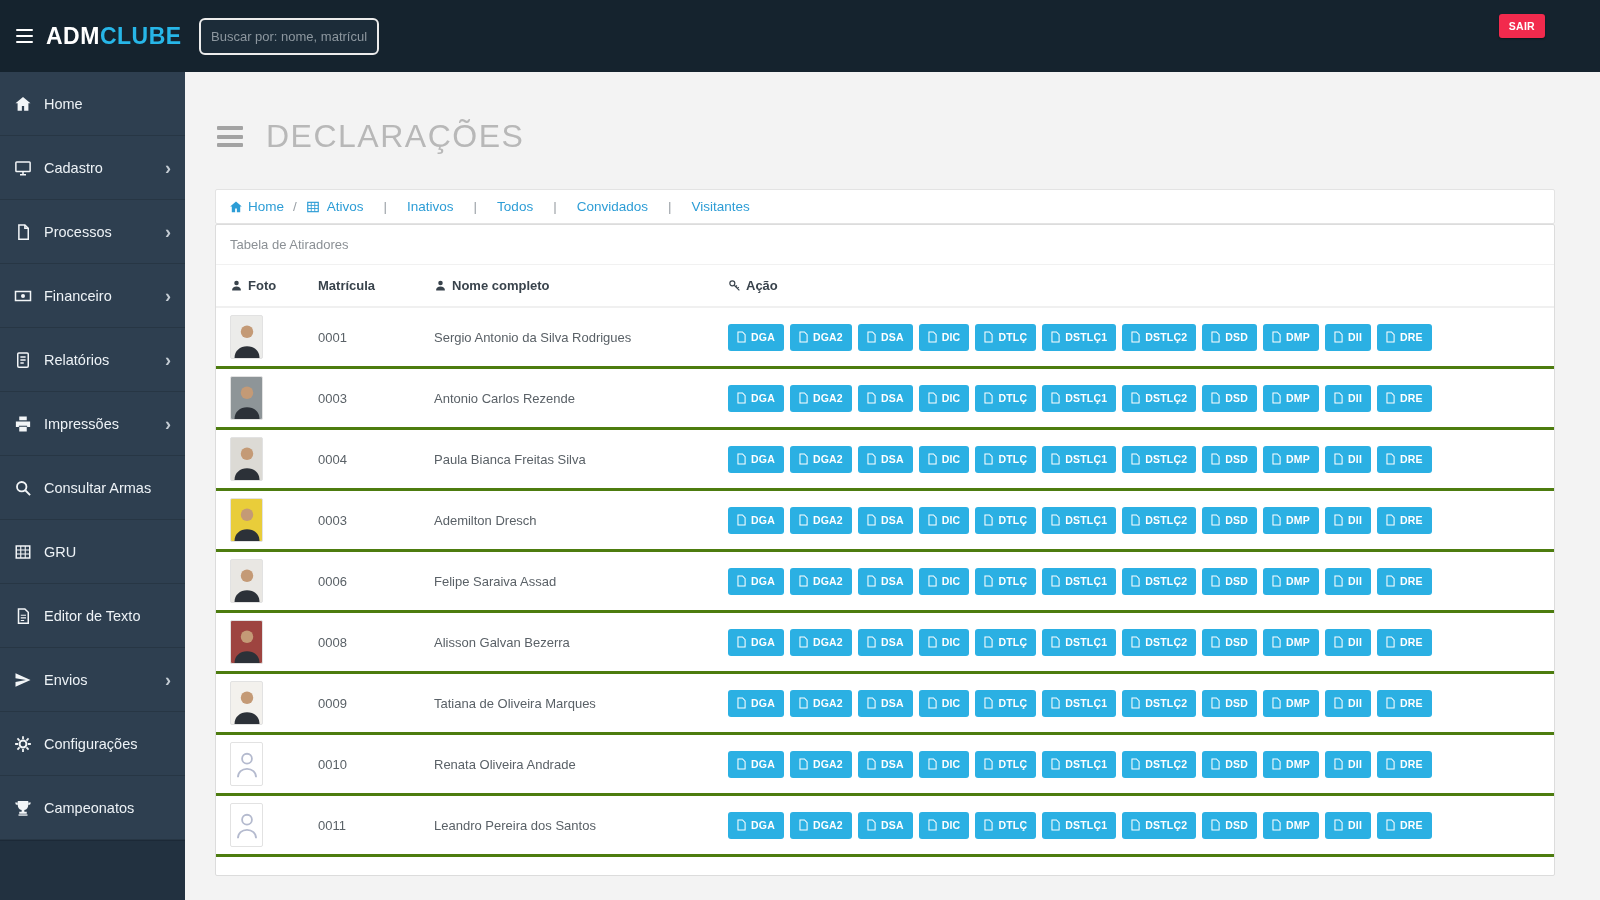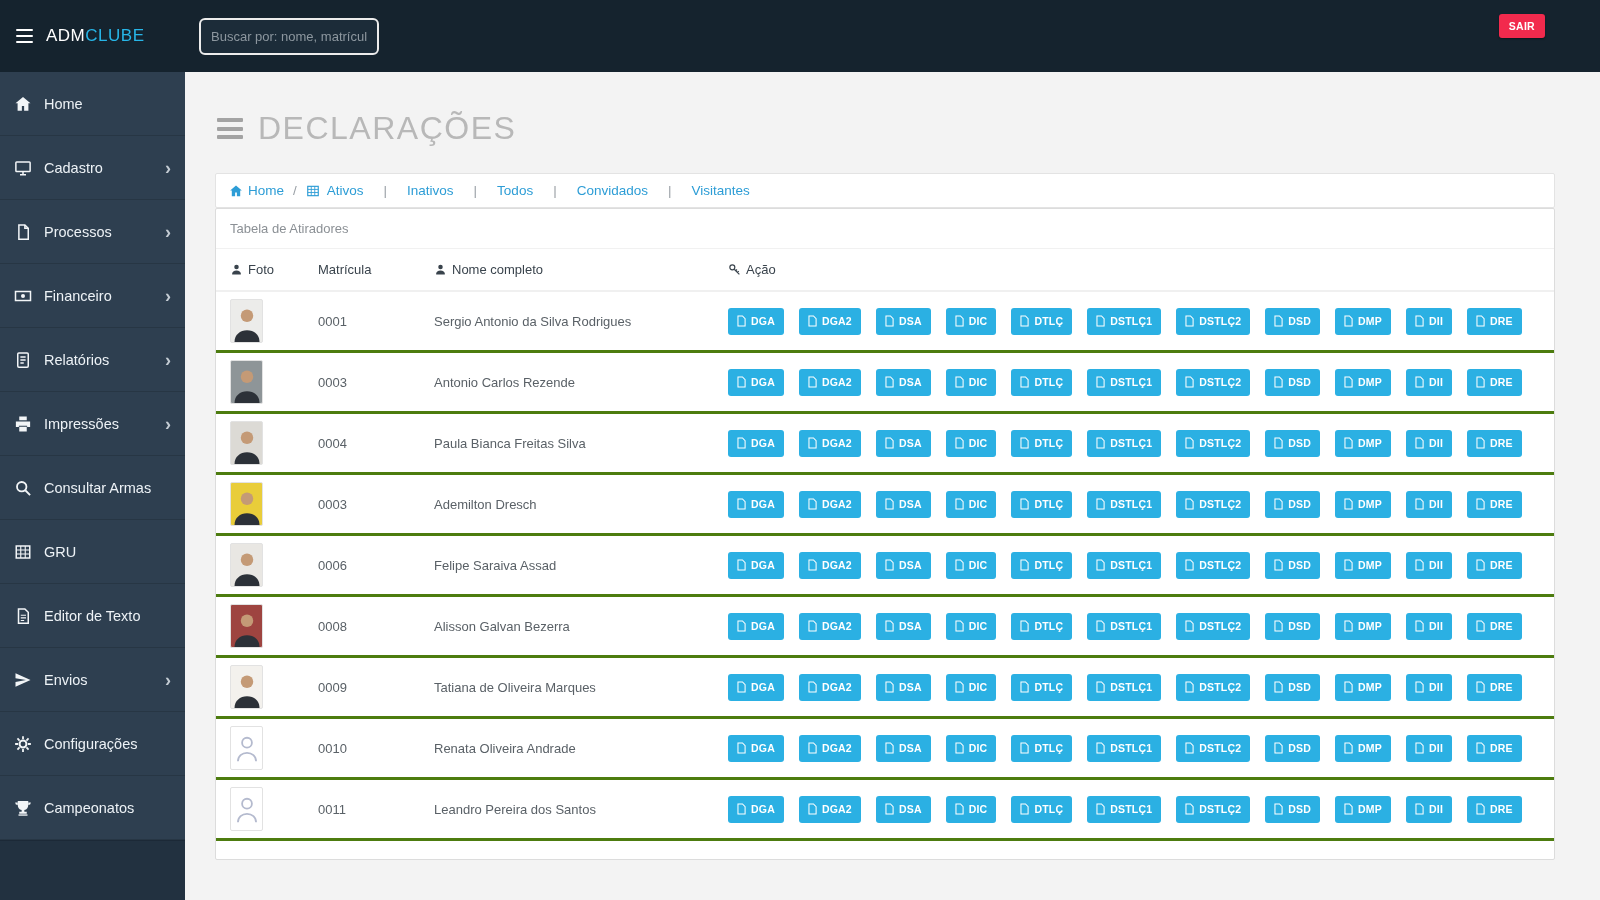--- a/index.html
+++ b/index.html
@@ -6,21 +6,21 @@
   body{width:1600px;height:900px;overflow:hidden;background:#f3f3f3;
        font-family:"Liberation Sans",sans-serif;position:relative}
   a{cursor:pointer}
 
   
   .navbar{position:absolute;top:0;left:0;right:0;height:72px;background:#15232e;
           display:flex;align-items:center;z-index:5}
   .brand-area{width:185px;display:flex;align-items:center;gap:13px;padding-left:16px;box-sizing:border-box}
   .hamburger{display:flex;flex-direction:column;gap:3.5px;cursor:pointer}
   .hamburger span{display:block;width:17px;height:2.6px;background:#fff;border-radius:1px}
-  .brand{font-size:17px;font-weight:normal;letter-spacing:.5px;white-space:nowrap}
+  .brand{font-size:23px;font-weight:bold;letter-spacing:.5px;white-space:nowrap}
   .brand-adm{color:#ffffff}
   .brand-clube{color:#27b6e8}
   .nav-search{margin-left:14px;width:180px;height:37px;background:#1c2c39;border:2px solid #ececec;
               border-radius:6px;color:#cdd5da;font-size:13px;padding:0 10px;outline:none;
               box-sizing:border-box;font-family:inherit}
   .nav-search::placeholder{color:#8d979f}
   .logout-btn{margin-left:auto;margin-right:55px;align-self:flex-start;margin-top:14px;
               background:#f22a4d;color:#fff;border:none;border-radius:3px;font-size:10.5px;
               font-weight:bold;padding:6px 10px;cursor:pointer;font-family:inherit;letter-spacing:.3px;
               box-shadow:0 1px 2px rgba(0,0,0,.4)}
@@ -36,51 +36,51 @@
   .ic svg{width:100%;height:100%;display:block}
   .chev{margin-left:auto;color:#c3cbd3;font-size:18px;line-height:1;font-weight:bold}
   .side-footer{flex:1;background:#223140;border-top:1px solid #1c2937}
 
   
   .main{position:absolute;left:185px;top:72px;right:0;bottom:0;
         padding:24px 45px 0 30px;box-sizing:border-box;overflow:hidden}
   .page-head{display:flex;align-items:center;gap:15px;margin:14px 0 26px 2px}
   .title-icon{display:flex;flex-direction:column;gap:4.5px}
   .title-icon i{display:block;width:26px;height:4px;background:#a3a3a3;border-radius:1px}
-  .page-title{font-size:32px;font-weight:400;color:#b8b8b8;letter-spacing:1.5px;margin:0}
+  .page-title{font-size:32px;font-weight:400;color:#b8b8b8;letter-spacing:1.5px;margin:8px}
 
   .breadcrumb{background:#fff;border:1px solid #e3e3e3;border-radius:2px;padding:9px 13px;
               display:flex;align-items:center;gap:7px;font-size:13.5px;color:#9aa0a6}
   .crumb-home{display:flex;align-items:center;gap:5px;color:#2d9dd6;text-decoration:none}
   .ic-blue{width:14px;height:14px;color:#2d9dd6}
   .crumb-sep{color:#9aa0a6;margin:0 2px}
   .crumb-links{display:flex;align-items:center;gap:20px}
   .blink{color:#2d9dd6;text-decoration:none}
   .bsep{color:#9aa0a6}
 
   
   .panel{background:#fff;border:1px solid #dcdcdc;border-radius:2px;min-height:650px}
   .panel-header{padding:12px 14px;font-size:13px;color:#8b9095;border-bottom:1px solid #f1f1f1}
   .table{width:100%;border-collapse:collapse}
   .table th{text-align:left;padding:13px 8px;font-size:13px;color:#39434c;
-            border-bottom:2px solid #f0f0f0;font-weight:normal}
+            border-bottom:2px solid #f0f0f0;font-weight:bold}
   .table th .ic{vertical-align:-2px;margin-right:5px}
   .ic-dark{width:13px;height:13px;color:#39434c}
   .col-foto{width:72px;padding-left:14px !important}
   .col-mat{width:100px}
   .col-nome{width:278px}
   .table td{padding:7px 8px;border-bottom:3px solid #4d7c0f;font-size:13px;color:#5a6167;
             vertical-align:middle}
   td.cell-foto{padding-left:14px}
   .avatar{width:33px;height:44px;border:1px solid #e2e2e2;border-radius:2px;display:flex;
           align-items:flex-end;justify-content:center;overflow:hidden;box-sizing:border-box}
   .avatar svg{width:30px;height:38px;display:block}
   .avatar.placeholder{align-items:center}
   .avatar.placeholder svg{width:26px;height:32px}
-  .actions{display:flex;align-items:center;gap:15px;flex-wrap:nowrap}
+  .actions{display:flex;align-items:center;gap:6px;flex-wrap:nowrap}
   .abtn{display:inline-flex;align-items:center;gap:5px;background:#2bb0e3;border:none;border-radius:3px;
         color:#fff;font-weight:bold;font-size:10.5px;padding:7.5px 9px;cursor:pointer;
         font-family:inherit;white-space:nowrap;letter-spacing:.2px}
   .fic{width:9px;height:12px;display:inline-block}
   .fic svg{width:100%;height:100%;display:block}
 </style>
 </head>
 <body>
 
 <header class="navbar">

